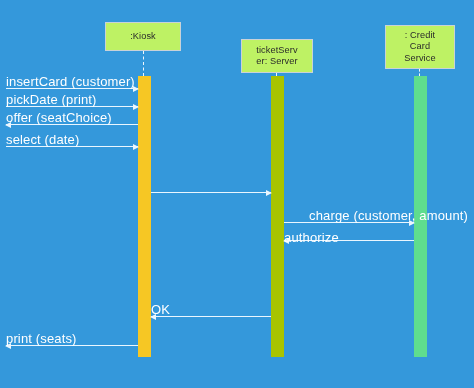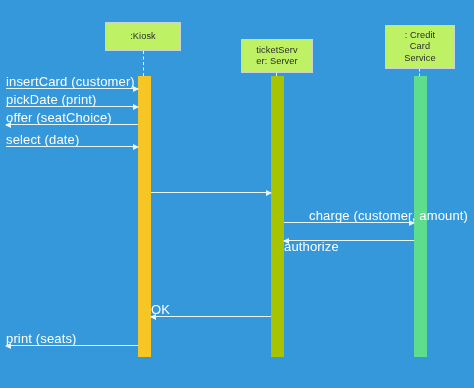--- a/index.html
+++ b/index.html
@@ -116,21 +116,21 @@
     <div class="msg" style="left: 151px; top: 192px; width: 120px;">
       <div class="arrowhead right"></div>
     </div>
     <div class="msg" style="left: 284px; top: 222px; width: 130px;">
       <div class="arrowhead right"></div>
     </div>
     <div class="msg-label" style="left: 284px; width: 130px; top: 211px; padding-left: 25px;">charge (customer, amount)</div>
     <div class="msg" style="left: 284px; top: 240px; width: 130px;">
       <div class="arrowhead left"></div>
     </div>
-    <div class="msg-label" style="left: 284px; width: 130px; top: 242px;">authorize</div>
+    <div class="msg-label" style="left: 284px; width: 130px; top: 233px;">authorize</div>
     <div class="msg" style="left: 151px; top: 316px; width: 120px;">
       <div class="arrowhead left"></div>
     </div>
     <div class="msg-label" style="left: 151px; width: 120px; top: 305px;">OK</div>
     <div class="msg" style="left: 6px; top: 345px; width: 132px;">
       <div class="arrowhead left"></div>
     </div>
     <div class="msg-label" style="left: 6px; width: 132px; top: 334px;">print (seats)</div>
   </div>
 

